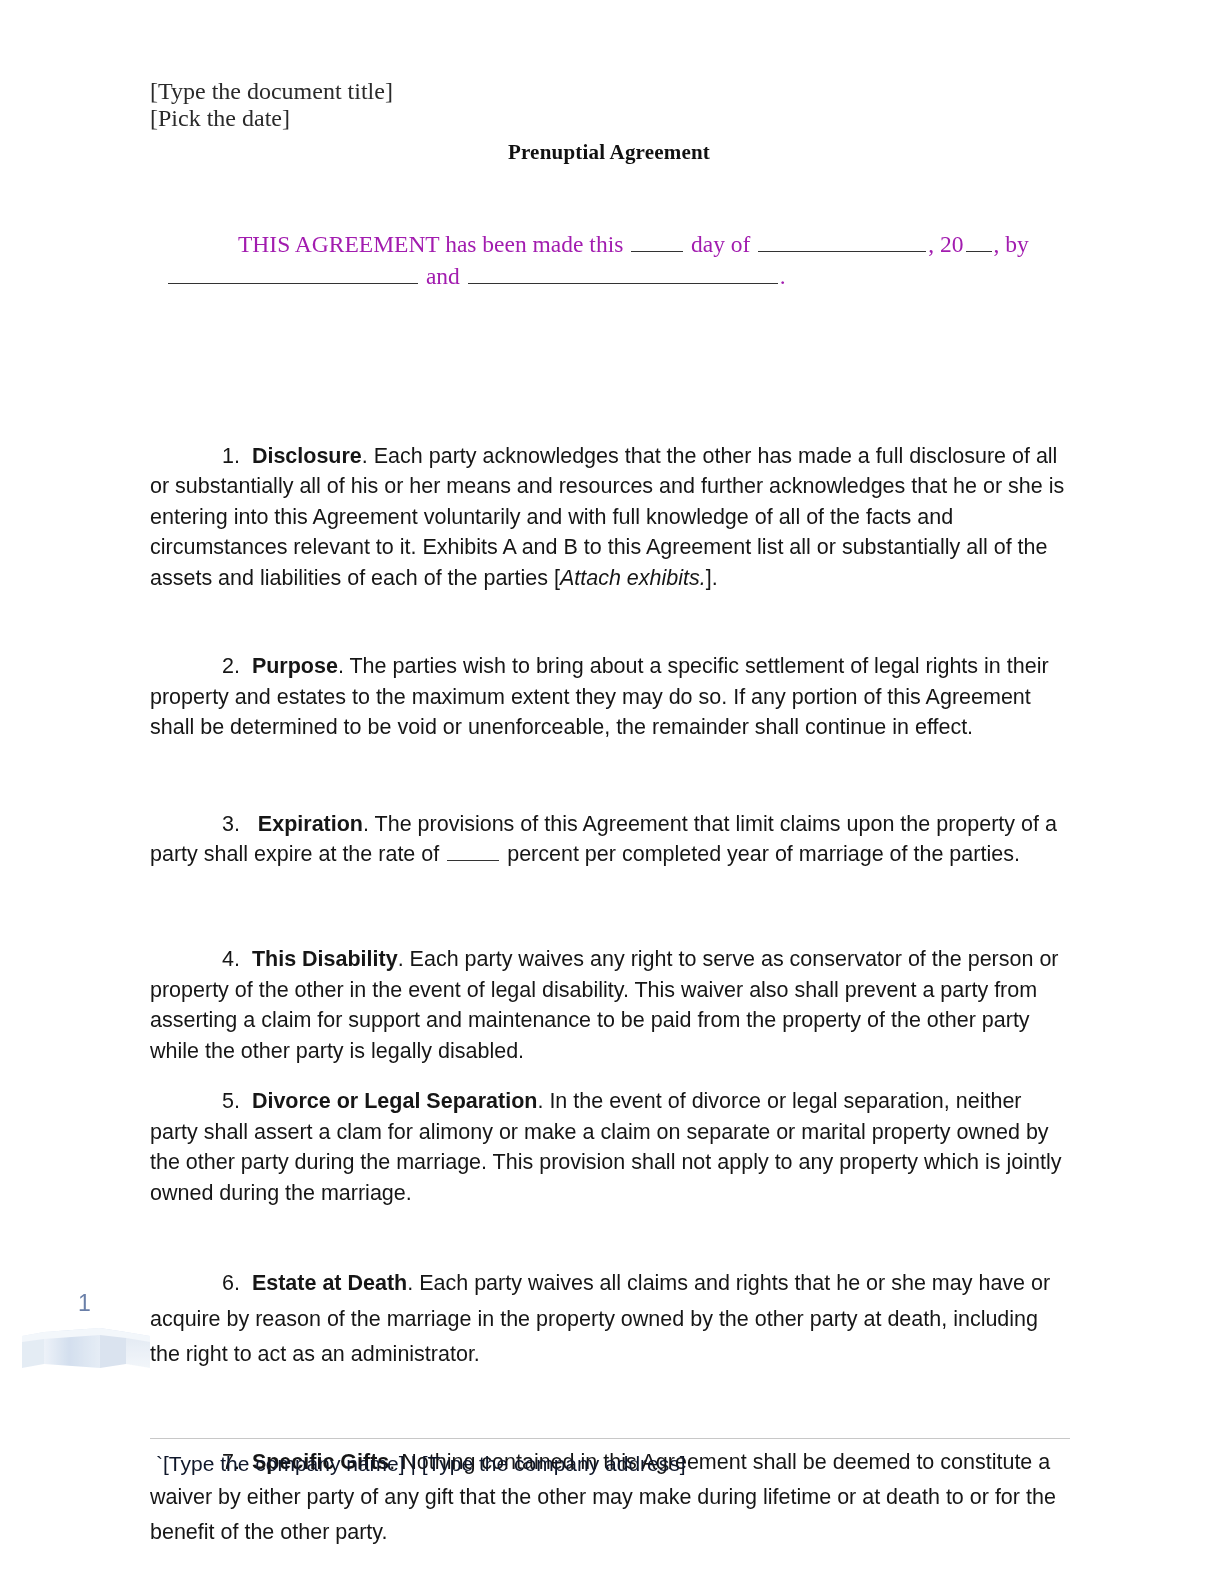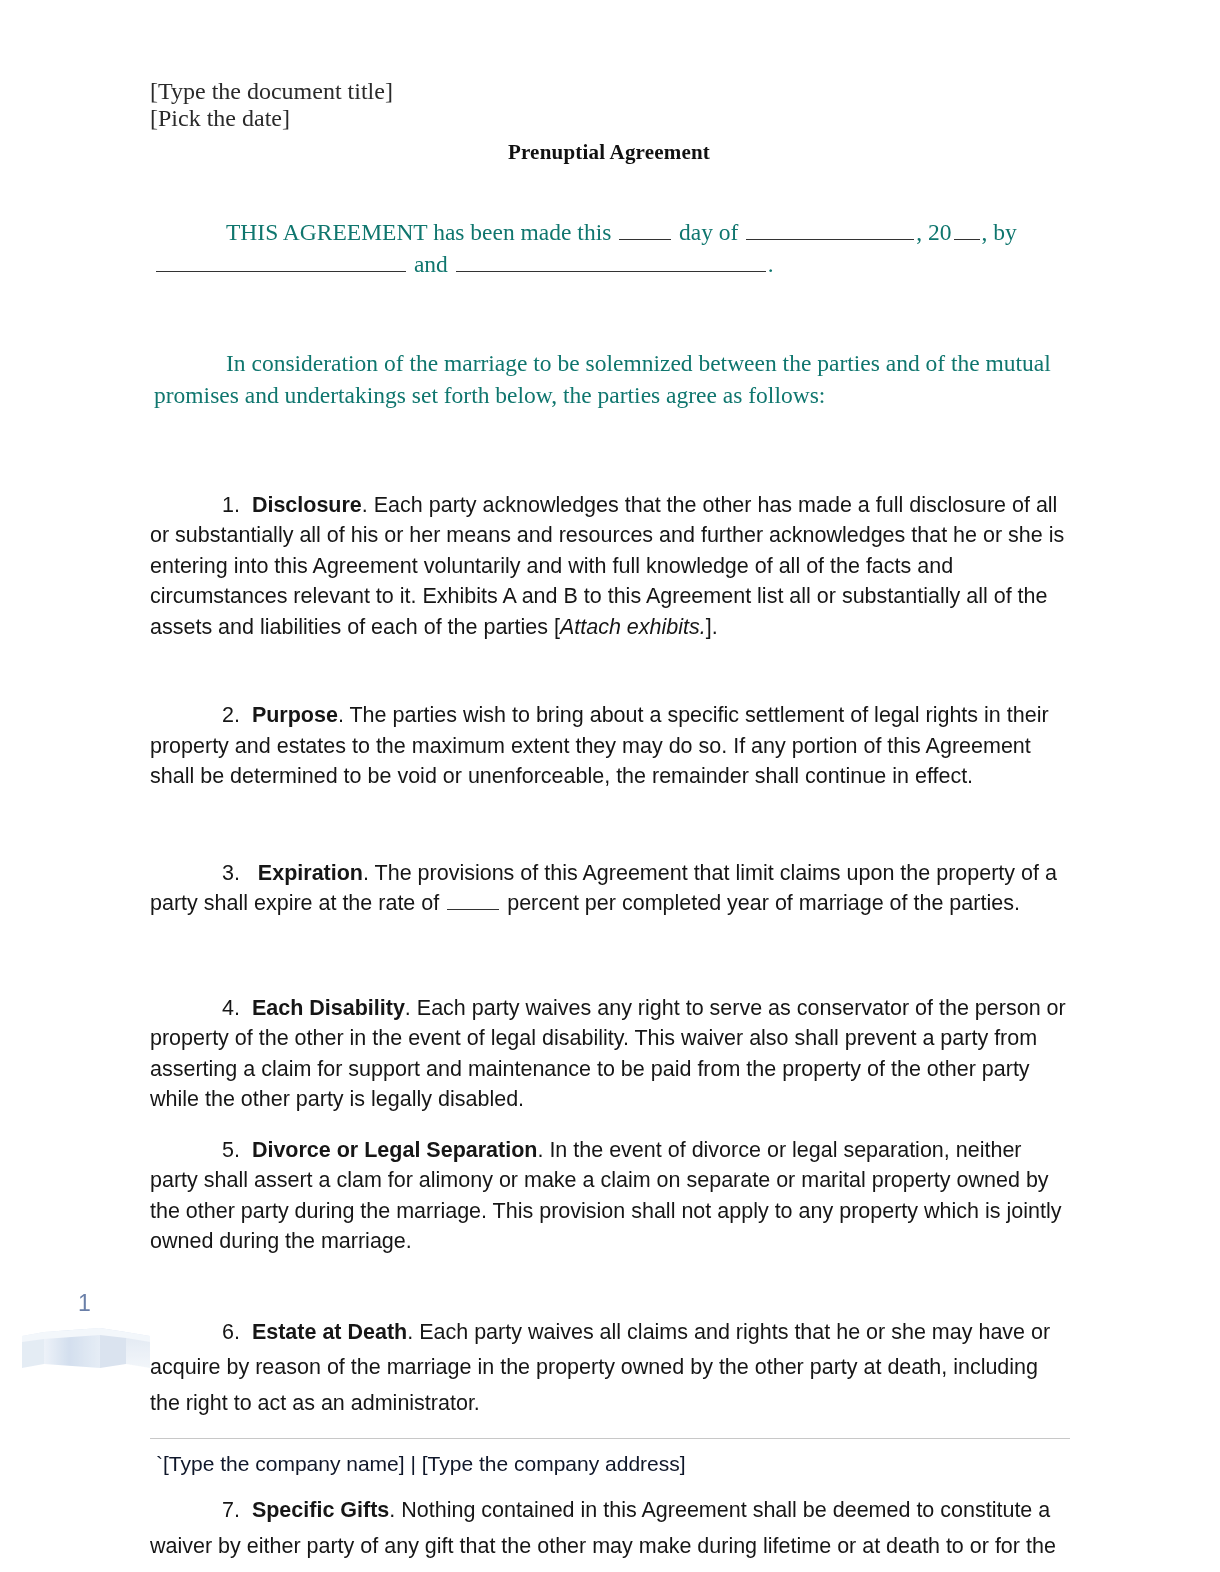--- a/index.html
+++ b/index.html
@@ -56,23 +56,23 @@
     left: 150px;
     top: 212px;
     width: 920px;
   }
 
   
   .serif-para {
     font-family: "Liberation Serif", serif;
     font-size: 23.5px;
     line-height: 1.38;
-    color: #0f766e;
+    color: #a21caf;
     text-align: left;
-    margin: 4px;
+    margin: 16px;
   }
   .serif-para .indent { display: inline-block; width: 72px; }
 
   .blank {
     display: inline-block;
     border-bottom: 1.6px solid #333;
     vertical-align: baseline;
     height: 0.95em;
     margin: 0 2px;
   }
@@ -169,23 +169,20 @@
       <span class="blank blank-xs"></span>
       <span>day of</span>
       <span class="blank blank-md"></span><span>, 20</span><span class="blank blank-tiny"></span><span>, by</span><br>
       <span class="blank blank-lg"></span>
       <span>and</span>
       <span class="blank blank-xl"></span><span>.</span>
     </p>
 
     <div class="gap-a"></div>
 
-    <p class="serif-para">
-      <span class="indent"></span><span>In consideration of the marriage to be solemnized between the parties and of the mutual promises and undertakings set forth below, the parties agree as follows:</span>
-    </p>
 
     <div class="sp-1"></div>
 
     <p class="clause">
       <span class="lead"></span><span>1.</span>&nbsp;
       <b>Disclosure</b><span>. Each party acknowledges that the other has made a full disclosure of all or substantially all of his or her means and resources and further acknowledges that he or she is entering into this Agreement voluntarily and with full knowledge of all of the facts and circumstances relevant to it. Exhibits A and B to this Agreement list all or substantially all of the assets and liabilities of each of the parties [</span><i>Attach exhibits.</i><span>].</span>
     </p>
 
     <div class="sp-2"></div>
 
@@ -200,21 +197,21 @@
       <span class="lead"></span><span>3.</span>&nbsp;&nbsp;
       <b>Expiration</b><span>. The provisions of this Agreement that limit claims upon the property of a party shall expire at the rate of</span>
       <span class="blank blank-xs"></span>
       <span>percent per completed year of marriage of the parties.</span>
     </p>
 
     <div class="sp-1"></div>
 
     <p class="clause">
       <span class="lead"></span><span>4.</span>&nbsp;
-      <b>Each Disability</b><span>.  Each party waives any right to serve as conservator of the person or property of the other in the event of legal disability.  This waiver also shall prevent a party from asserting a claim for support and maintenance to be paid from the property of the other party while the other party is legally disabled.</span>
+      <b>This Disability</b><span>.  Each party waives any right to serve as conservator of the person or property of the other in the event of legal disability.  This waiver also shall prevent a party from asserting a claim for support and maintenance to be paid from the property of the other party while the other party is legally disabled.</span>
     </p>
 
     <div class="sp-4"></div>
 
     <p class="clause">
       <span class="lead"></span><span>5.</span>&nbsp;
       <b>Divorce or Legal Separation</b><span>.  In the event of divorce or legal separation, neither party shall assert a clam for alimony or make a claim on separate or marital property owned by the other party during the marriage. This provision shall not apply to any property which is jointly owned during the marriage.</span>
     </p>
 
     <div class="sp-5"></div>

